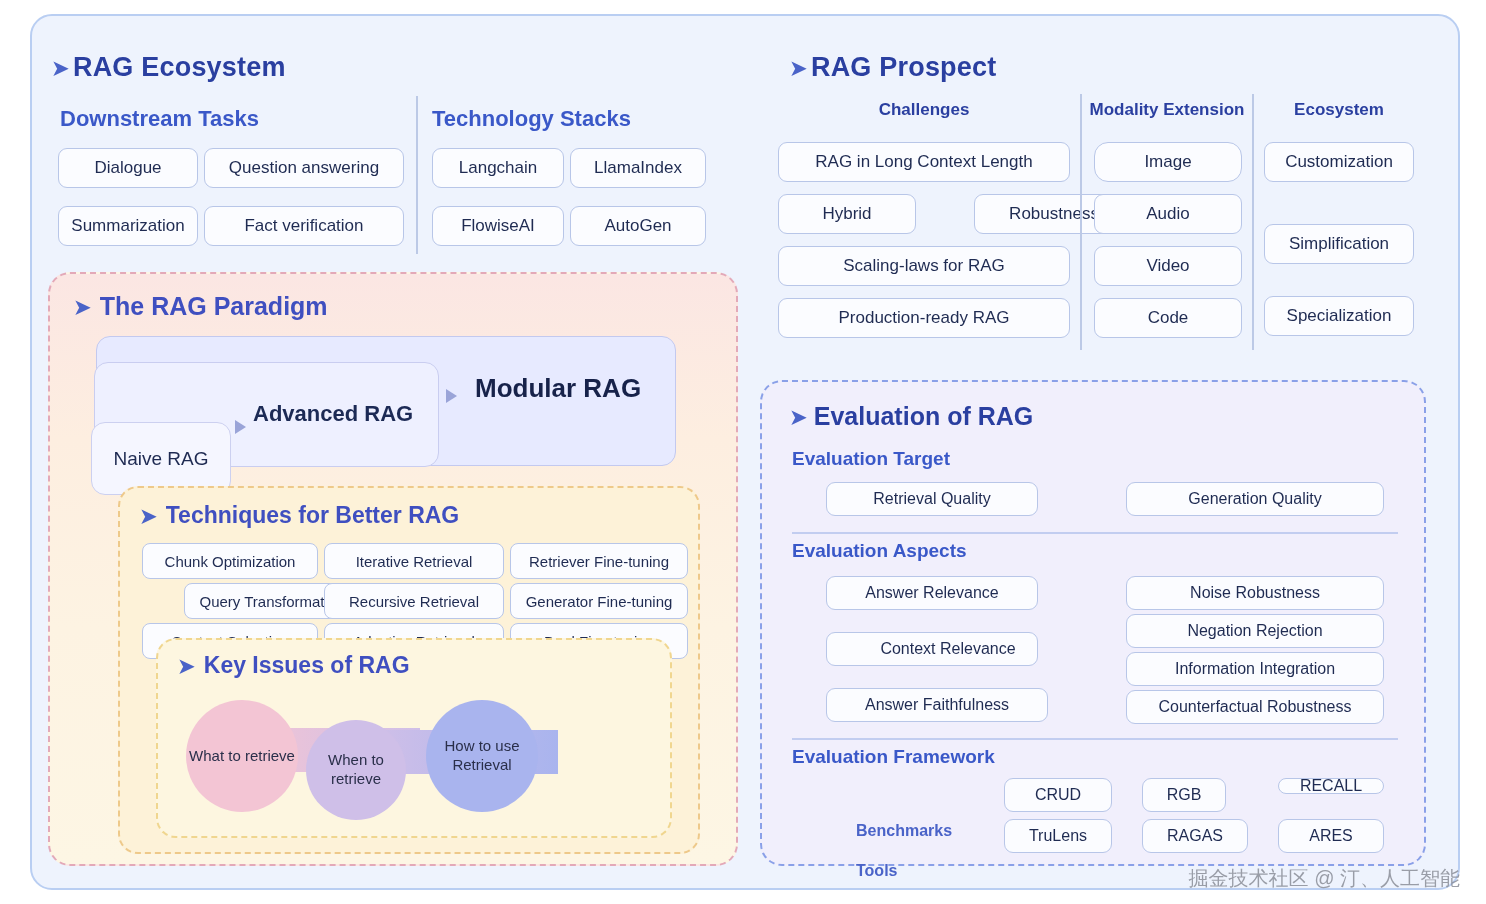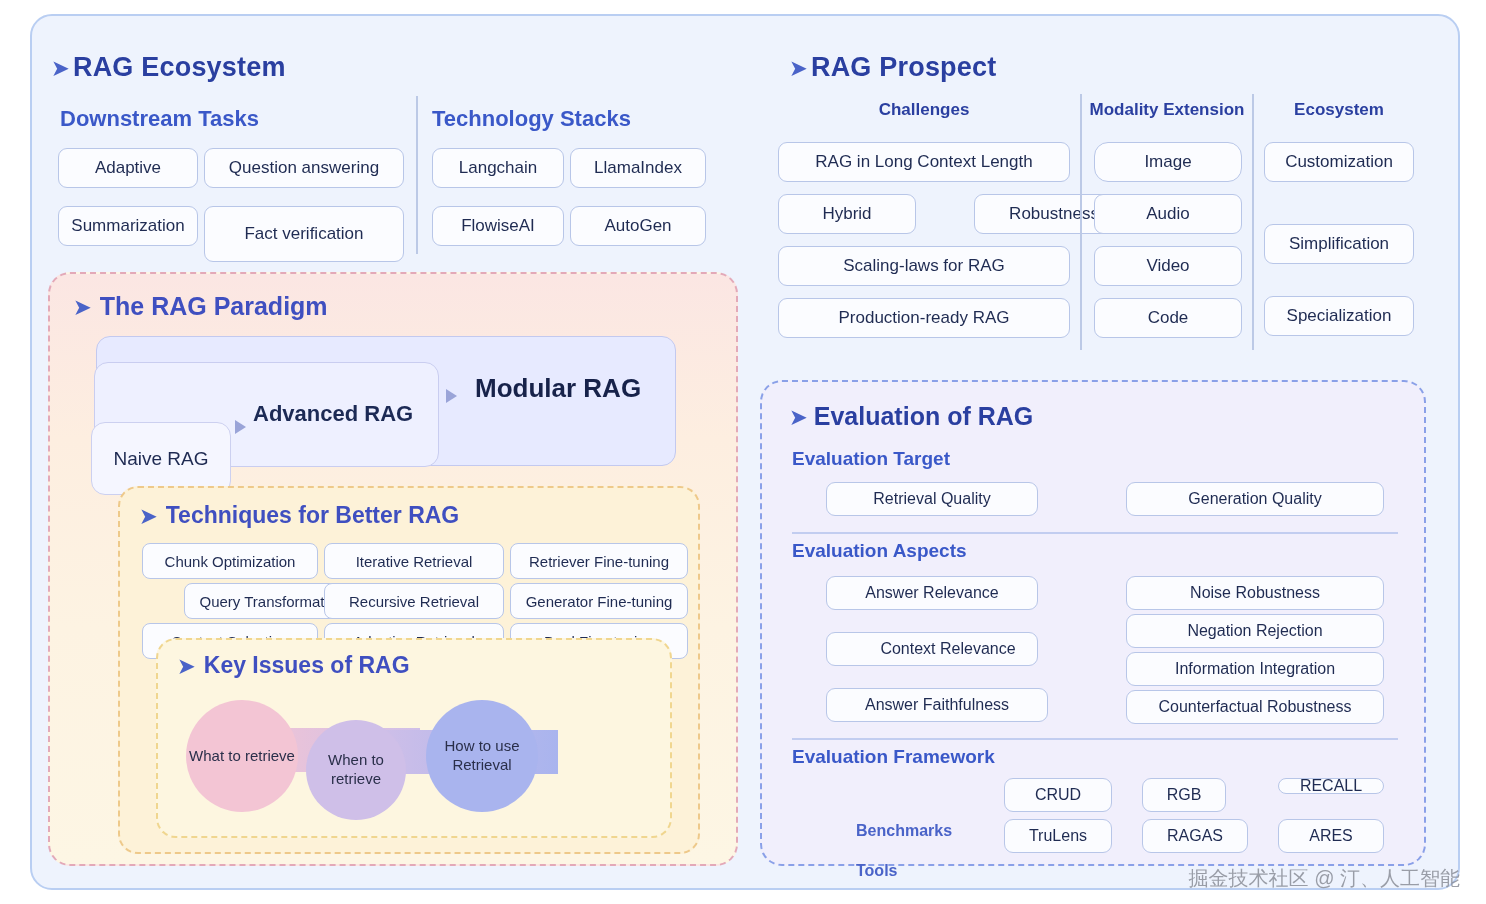--- a/index.html
+++ b/index.html
@@ -306,24 +306,24 @@
 <div id="canvas">
 
   <div class="outer-left"></div>
 
   <div class="section-title" style="position:absolute;left:52px;top:52px;">
     <span class="arrow-glyph">➤</span>
     <span>RAG Ecosystem</span>
   </div>
 
   <div class="col-head" style="position:absolute;left:60px;top:106px;">Downstream Tasks</div>
-  <div class="chip" style="position:absolute;left:58px;top:148px;width:140px;height:40px;">Adaptive</div>
+  <div class="chip" style="position:absolute;left:58px;top:148px;width:140px;height:40px;">Dialogue</div>
   <div class="chip" style="position:absolute;left:204px;top:148px;width:200px;height:40px;">Question answering</div>
   <div class="chip" style="position:absolute;left:58px;top:206px;width:140px;height:40px;">Summarization</div>
-  <div class="chip" style="position:absolute;left:204px;top:206px;width:200px;height:56px;">Fact verification</div>
+  <div class="chip" style="position:absolute;left:204px;top:206px;width:200px;height:40px;">Fact verification</div>
 
   <div class="vline" style="left:416px;top:96px;height:158px;"></div>
 
   <div class="col-head" style="position:absolute;left:432px;top:106px;">Technology Stacks</div>
   <div class="chip" style="position:absolute;left:432px;top:148px;width:132px;height:40px;">Langchain</div>
   <div class="chip" style="position:absolute;left:570px;top:148px;width:136px;height:40px;">LlamaIndex</div>
   <div class="chip" style="position:absolute;left:432px;top:206px;width:132px;height:40px;">FlowiseAI</div>
   <div class="chip" style="position:absolute;left:570px;top:206px;width:136px;height:40px;">AutoGen</div>
 
   <div class="paradigm-box">

